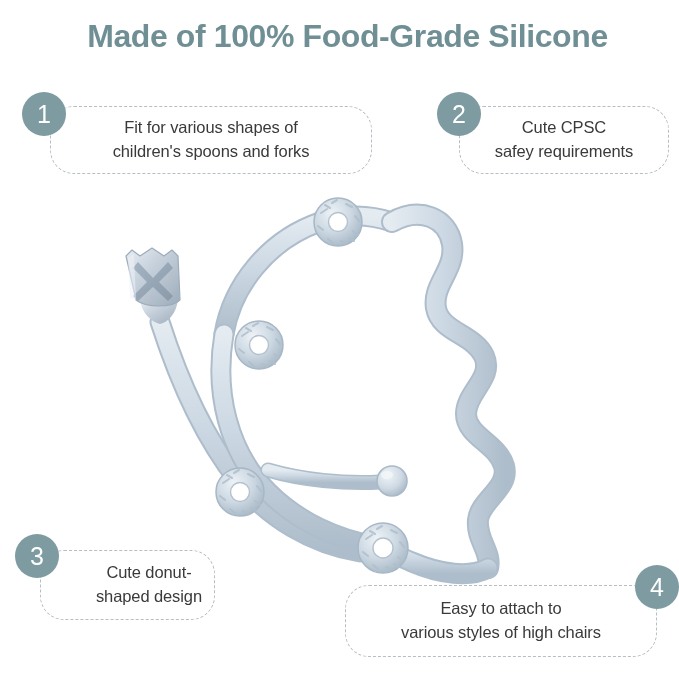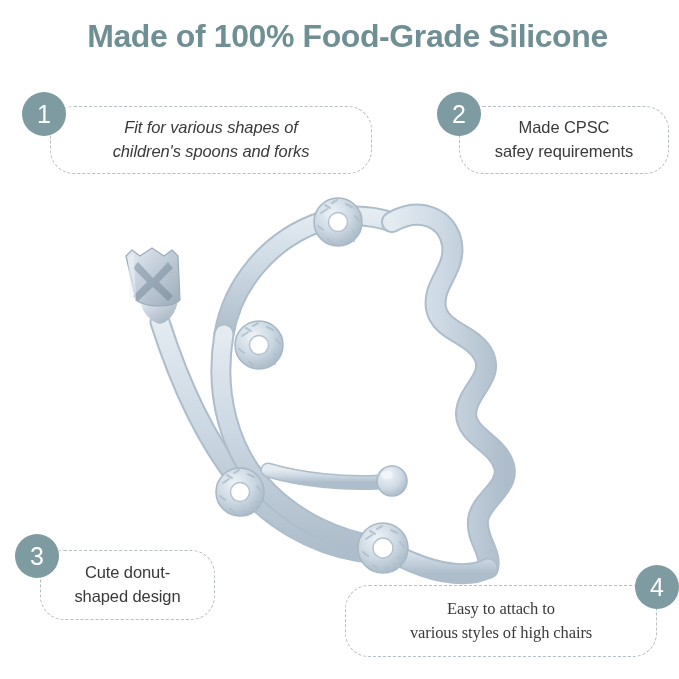--- a/index.html
+++ b/index.html
@@ -64,33 +64,33 @@
     font-weight:400;
     display:flex;
     align-items:center;
     justify-content:center;
     line-height:1;
     z-index:3;
   }
 
   
   #callout-1{left:22px;top:92px;width:350px;height:82px;}
-  #callout-1 .box{left:28px;top:14px;width:322px;height:68px;font-style:italic;}
+  #callout-1 .box{left:28px;top:14px;width:322px;height:68px;}
   #callout-1 .badge{left:0px;top:0px;}
 
   #callout-2{left:437px;top:92px;width:232px;height:82px;}
   #callout-2 .box{left:22px;top:14px;width:210px;height:68px;}
   #callout-2 .badge{left:0px;top:0px;}
 
   #callout-3{left:15px;top:534px;width:200px;height:86px;}
-  #callout-3 .box{left:25px;top:16px;width:175px;height:70px;}
+  #callout-3 .box{left:25px;top:16px;width:175px;height:70px;justify-content:flex-end;}
   #callout-3 .badge{left:0px;top:0px;}
 
   #callout-4{left:345px;top:565px;width:334px;height:92px;}
-  #callout-4 .box{left:0px;top:20px;width:312px;height:72px;font-family:Liberation Serif, serif;}
+  #callout-4 .box{left:0px;top:20px;width:312px;height:72px;}
   #callout-4 .badge{right:0px;top:0px;left:auto;}
 </style>
 </head>
 <body>
 
 <div id="stage">
 
   <div class="title">Made of 100% Food-Grade Silicone</div>
 
   <svg class="product" viewBox="0 0 679 679" xmlns="http://www.w3.org/2000/svg">
@@ -244,21 +244,21 @@
   <div class="callout" id="callout-1">
     <div class="box">
       <div class="txt">Fit for various shapes of
 children's spoons and forks</div>
     </div>
     <div class="badge">1</div>
   </div>
 
   <div class="callout" id="callout-2">
     <div class="box">
-      <div class="txt">Made CPSC
+      <div class="txt">Cute CPSC
 safey requirements</div>
     </div>
     <div class="badge">2</div>
   </div>
 
   <div class="callout" id="callout-3">
     <div class="box">
       <div class="txt">Cute donut-
 shaped design</div>
     </div>

